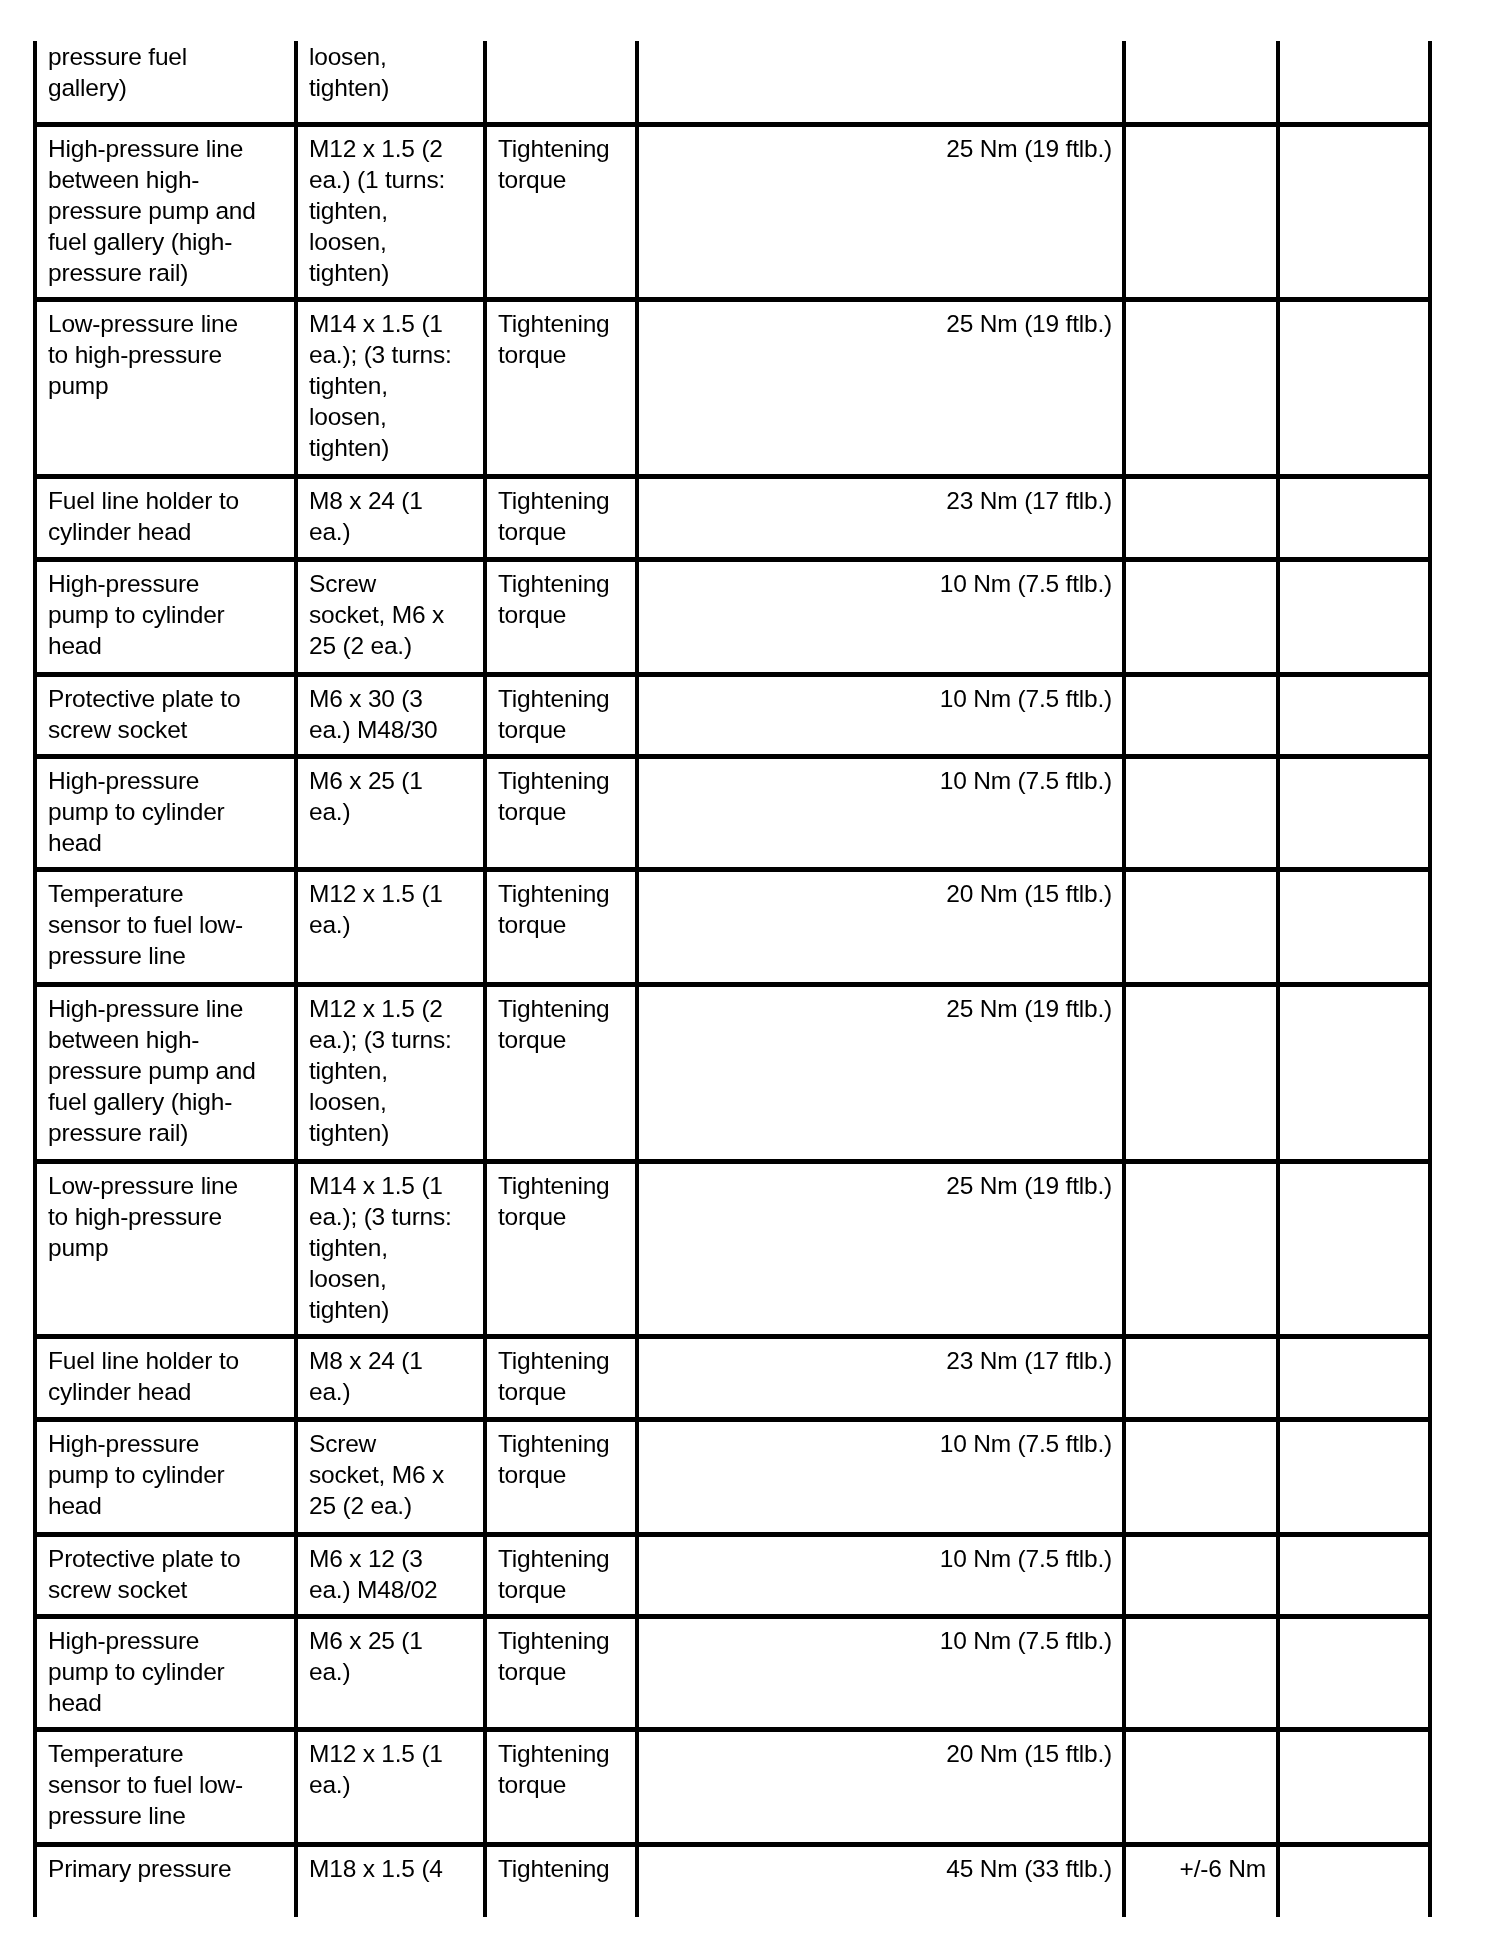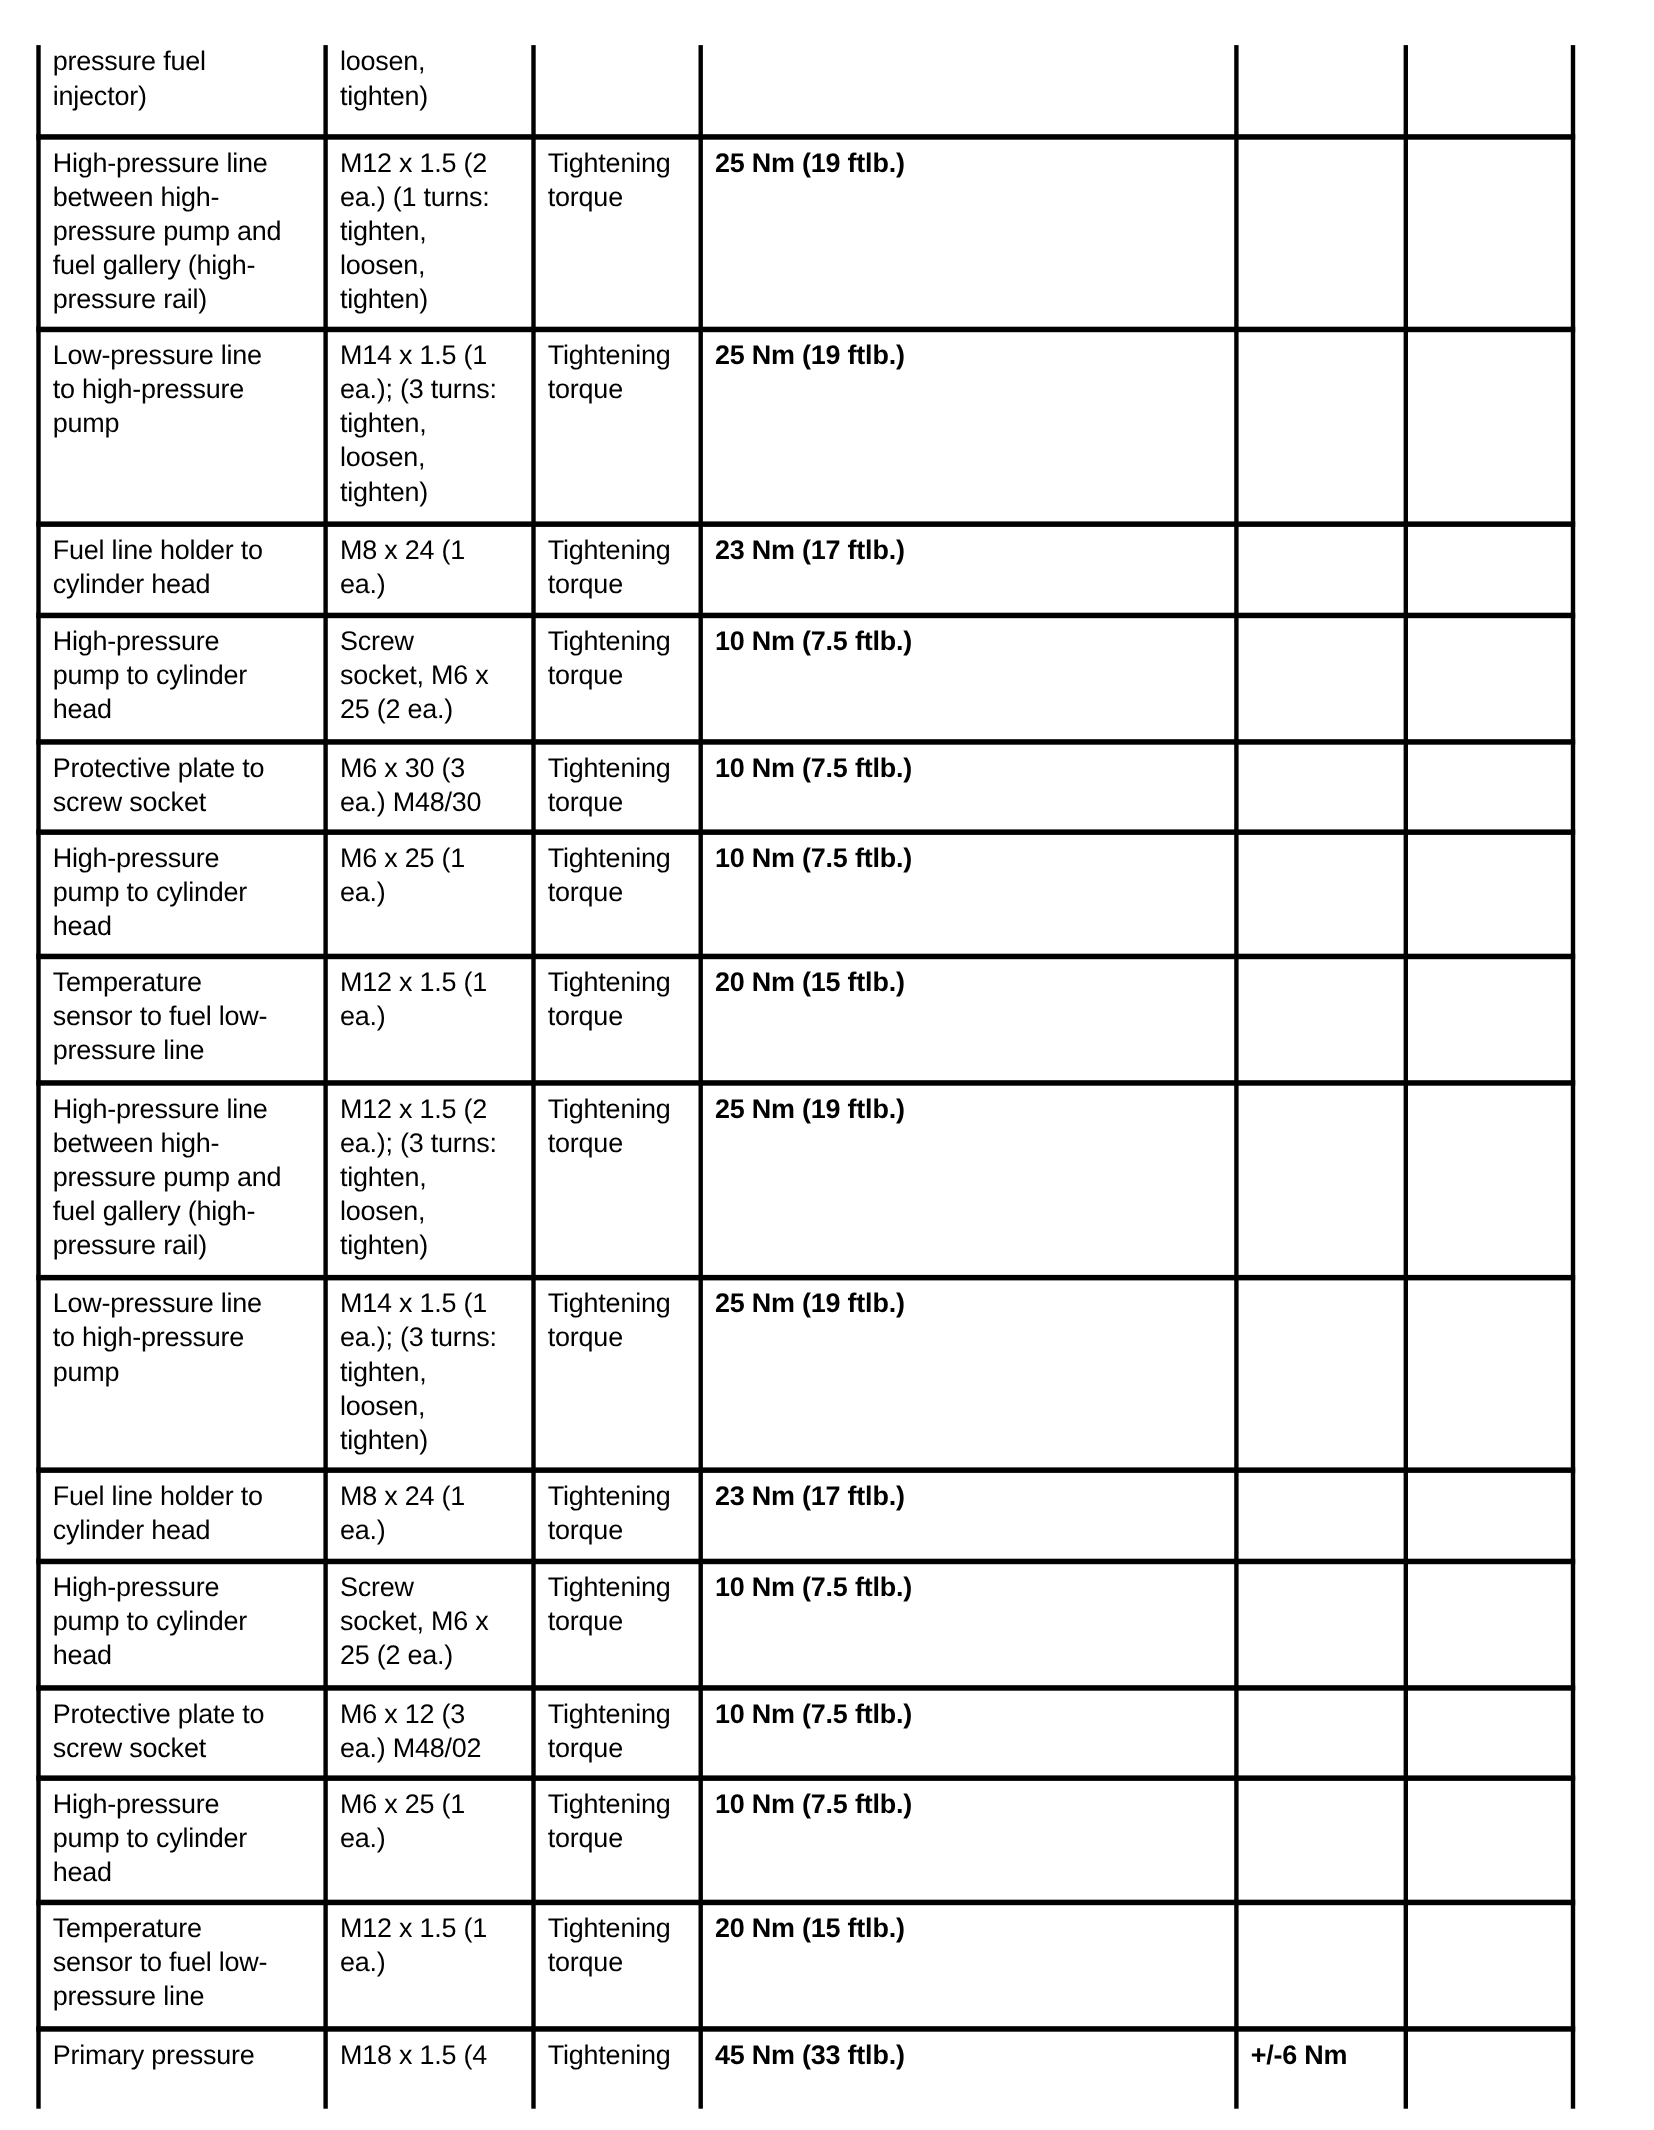--- a/index.html
+++ b/index.html
@@ -3,21 +3,21 @@
 <meta charset="utf-8">
 <style>
   html, body { margin: 0; padding: 0; background: #ffffff; }
   body { width: 1504px; height: 1936px; position: relative; overflow: hidden;
          font-family: "Liberation Sans", sans-serif; color: #000; }
   #sheet { position: absolute; left: 0; top: 4px; width: 1320px; height: 1936px; }
   .vline { position: absolute; width: 4px; background: #000; }
   .hline { position: absolute; height: 5px; background: #000; }
   .cell { position: absolute; box-sizing: border-box; font-size: 24.5px; line-height: 31px;
           padding: 6px 8px 0 11px; white-space: normal; overflow: hidden; letter-spacing: -0.2px; }
-  .cell.right { text-align: left; padding-right: 10px; font-weight: bold; }
+  .cell.right { text-align: right; padding-right: 10px; }
   .cell span { display: block; }
 </style>
 </head>
 <body>
 
 <div id="sheet">
     <div class="vline" style="left: 33px; top: 37px; height: 1876px;"></div>
     <div class="vline" style="left: 294px; top: 37px; height: 1876px;"></div>
     <div class="vline" style="left: 483px; top: 37px; height: 1876px;"></div>
     <div class="vline" style="left: 635px; top: 37px; height: 1876px;"></div>
@@ -35,21 +35,21 @@
     <div class="hline" style="left: 33px; top: 1155px; width: 1399px;"></div>
     <div class="hline" style="left: 33px; top: 1330px; width: 1399px;"></div>
     <div class="hline" style="left: 33px; top: 1413px; width: 1399px;"></div>
     <div class="hline" style="left: 33px; top: 1528px; width: 1399px;"></div>
     <div class="hline" style="left: 33px; top: 1610px; width: 1399px;"></div>
     <div class="hline" style="left: 33px; top: 1723px; width: 1399px;"></div>
     <div class="hline" style="left: 33px; top: 1838px; width: 1399px;"></div>
     <div>
       <div class="cell" style="left: 37px; top: 37px; width: 257px; height: 81px; padding-top: 0px;">
         <span>pressure fuel</span>
-        <span>injector)</span>
+        <span>gallery)</span>
       </div>
       <div class="cell" style="left: 298px; top: 37px; width: 185px; height: 81px; padding-top: 0px;">
         <span>loosen,</span>
         <span>tighten)</span>
       </div>
       <div class="cell" style="left: 487px; top: 37px; width: 148px; height: 81px; padding-top: 0px;"></div>
       <div class="cell right" style="left: 639px; top: 37px; width: 483px; height: 81px; padding-top: 0px;"></div>
       <div class="cell right" style="left: 1126px; top: 37px; width: 150px; height: 81px; padding-top: 0px;"></div>
       <div class="cell" style="left: 1280px; top: 37px; width: 148px; height: 81px; padding-top: 0px;"></div>
     </div>

